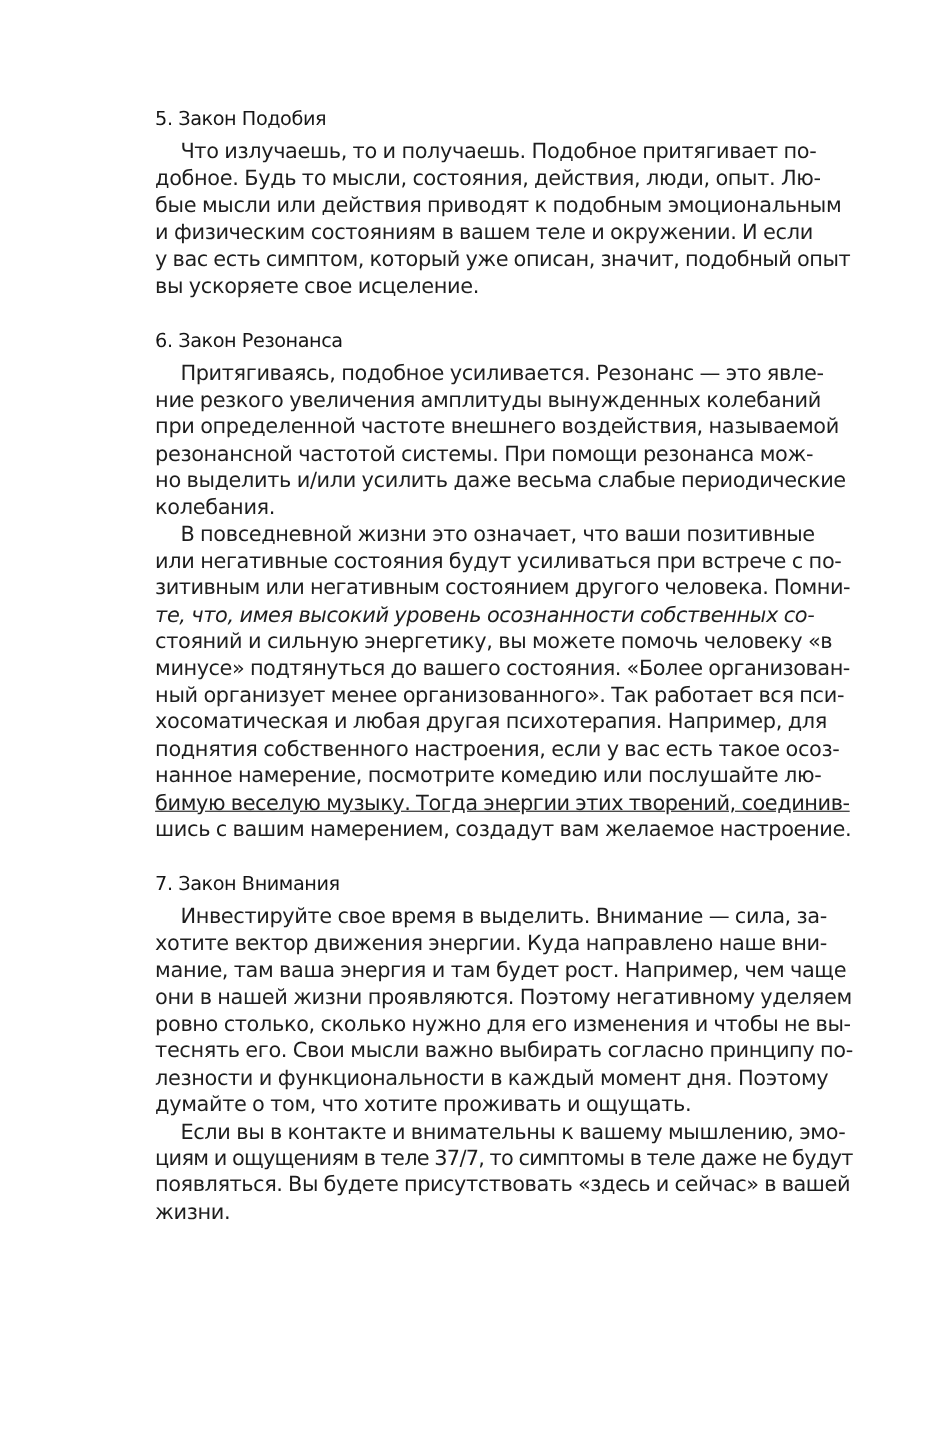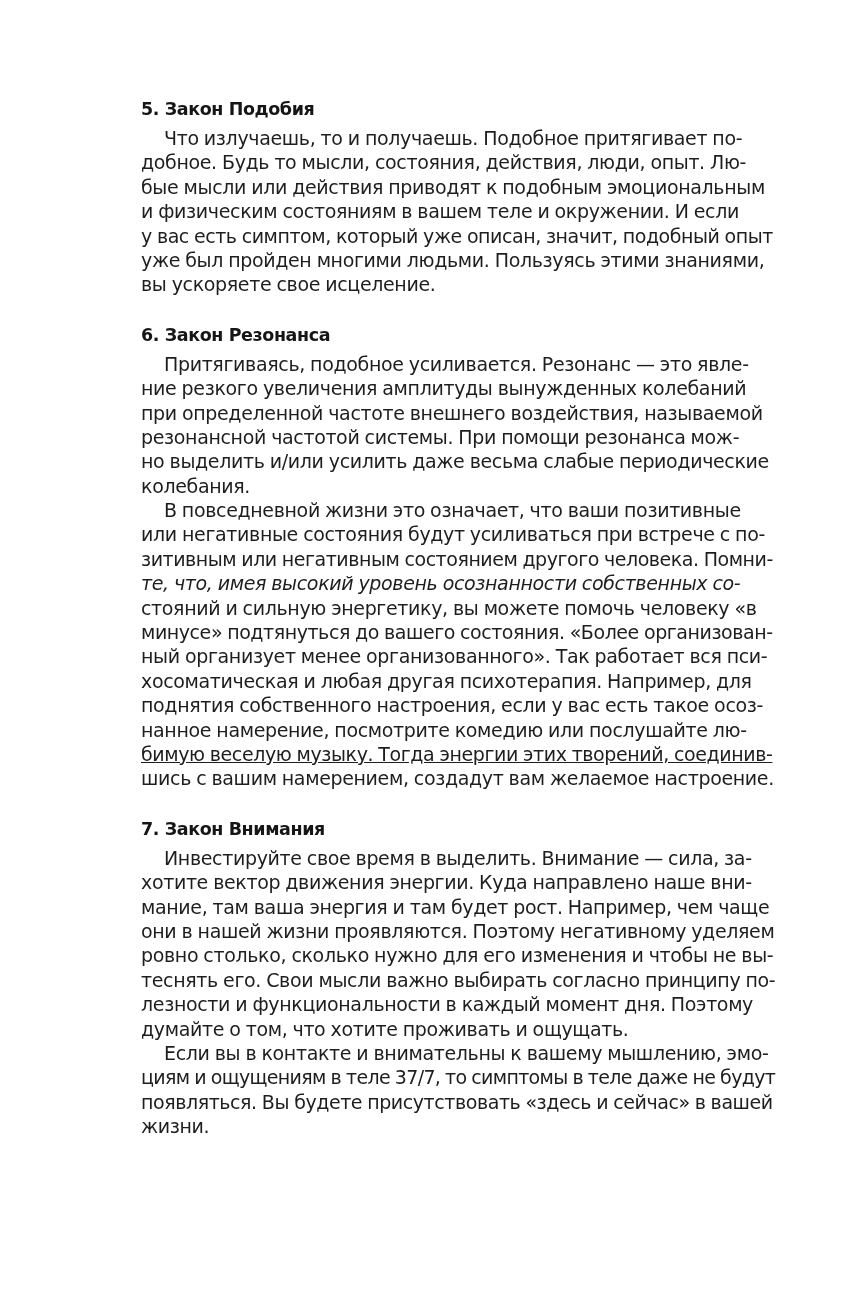--- a/index.html
+++ b/index.html
@@ -16,21 +16,21 @@
     color: #1e1e1e;
   }
   .page {
     position: absolute;
     left: 141px;
     top: 96px;
     width: 551px;
   }
   .heading {
     font-family: "DejaVu Sans", sans-serif;
-    font-weight: bold;
+    font-weight: normal;
     font-size: 17.5px;
     line-height: 26px;
     height: 26px;
     letter-spacing: -0.4px;
     margin: 0;
     color: #161616;
     white-space: nowrap;
   }
   .para {
     margin: 0;
@@ -67,21 +67,20 @@
 <div class="page">
 
   <div class="section">
     <h2 class="heading">5. Закон Подобия</h2>
     <div class="para">
       <span class="line indent" style="white-space: nowrap;">Что излучаешь, то и получаешь. Подобное притягивает по-</span>
       <span class="line" style="white-space: nowrap;">добное. Будь то мысли, состояния, действия, люди, опыт. Лю-</span>
       <span class="line" style="white-space: nowrap;">бые мысли или действия приводят к подобным эмоциональным</span>
       <span class="line" style="white-space: nowrap;">и физическим состояниям в вашем теле и окружении. И если</span>
       <span class="line" style="white-space: nowrap; letter-spacing: -0.44124px;">у вас есть симптом, который уже описан, значит, подобный опыт</span>
-      <span class="line" style="white-space: nowrap;">уже был пройден многими людьми. Пользуясь этими знаниями,</span>
       <span class="line last" style="white-space: nowrap;">вы ускоряете свое исцеление.</span>
     </div>
   </div>
 
   <div class="section">
     <h2 class="heading">6. Закон Резонанса</h2>
     <div class="para">
       <span class="line indent" style="white-space: nowrap;">Притягиваясь, подобное усиливается. Резонанс — это явле-</span>
       <span class="line" style="white-space: nowrap;">ние резкого увеличения амплитуды вынужденных колебаний</span>
       <span class="line" style="white-space: nowrap;">при определенной частоте внешнего воздействия, называемой</span>

